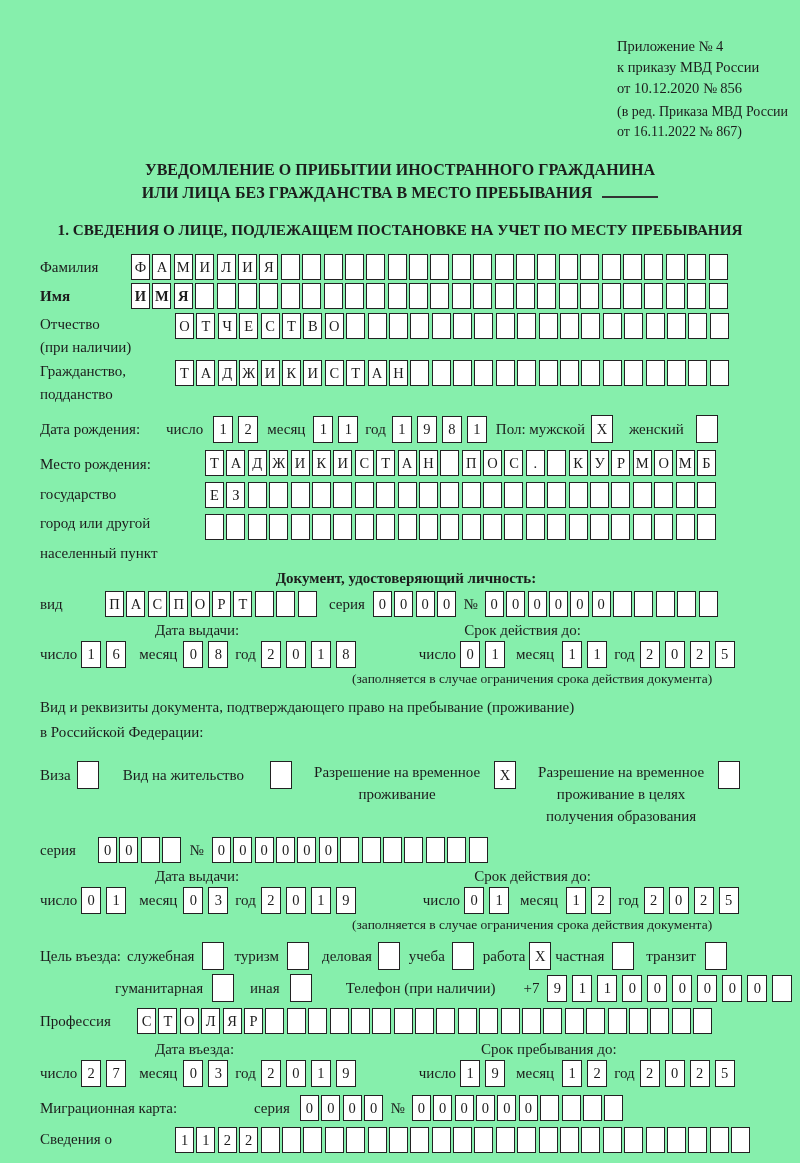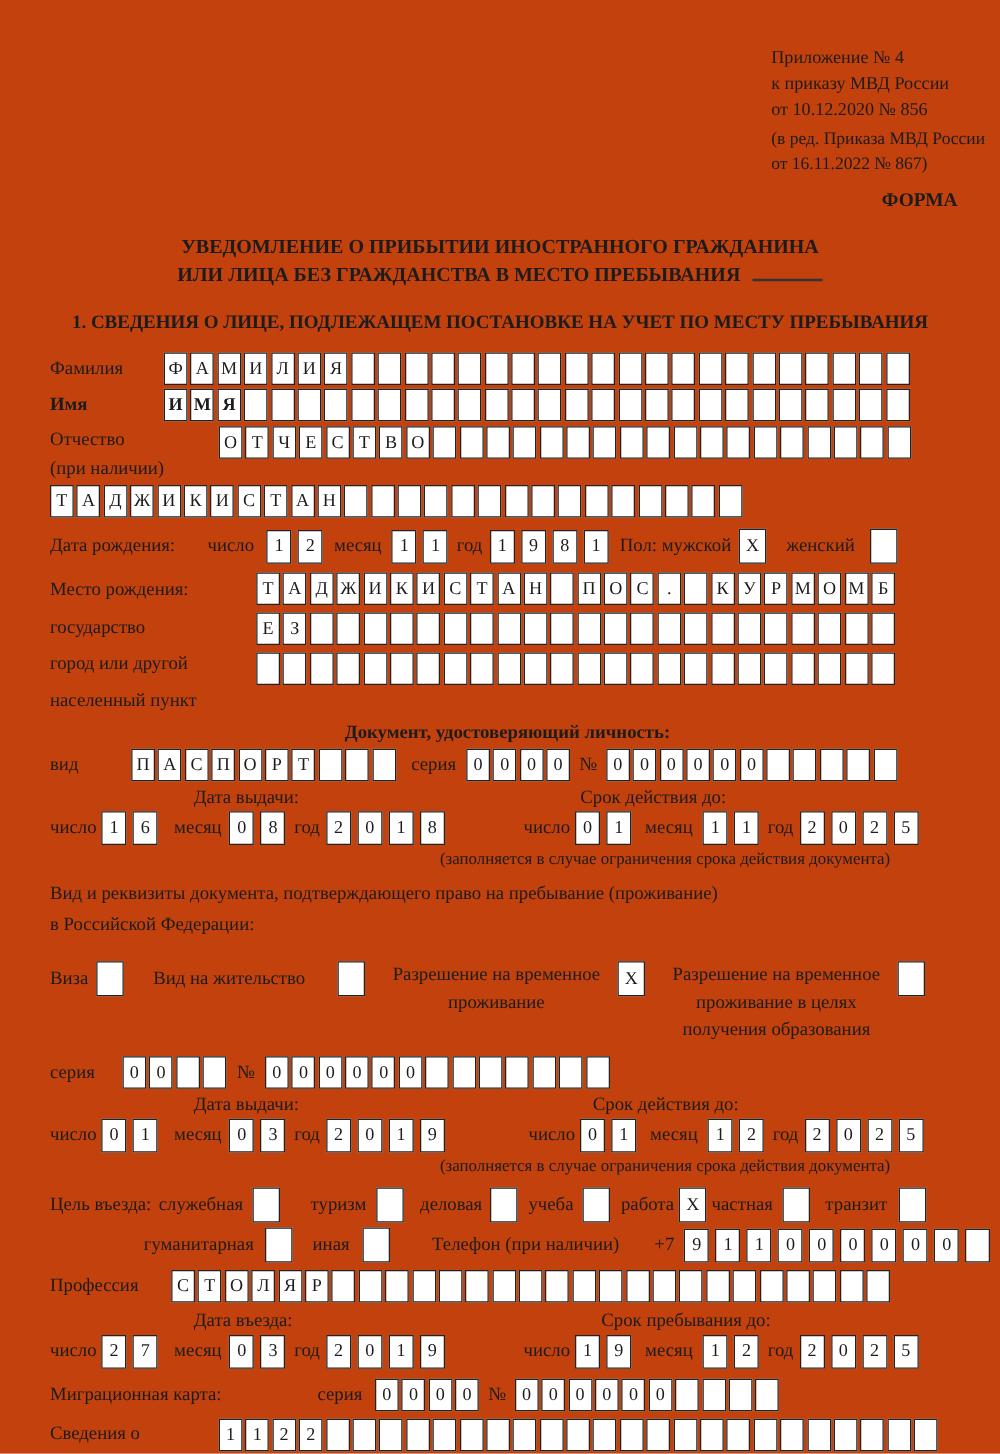--- a/index.html
+++ b/index.html
@@ -1,16 +1,16 @@
 <!DOCTYPE html>
 <html><head>
 <meta charset="utf-8">
 <style>
   html,body{margin:0;padding:0;background:#fff;}
-  .page{position:relative;width:800px;height:1163px;background:#c2410c;overflow:hidden;
+  .page{position:relative;width:800px;height:1163px;background:#86efac;overflow:hidden;
         font-family:"Liberation Serif","DejaVu Serif",serif;color:#1c1c1c;}
   .lbl{font-size:15px;white-space:nowrap;}
   .small{font-size:13.5px;}
   .b{font-weight:bold;}
   .row{display:flex;align-items:center;margin-left:40px;}
   .rowtop{display:flex;align-items:flex-start;margin-left:40px;}
   .boxes{display:flex;flex-wrap:nowrap;}
   .cell{display:inline-flex;flex:none;align-items:center;justify-content:center;
         width:17px;height:24px;border:1.6px solid #222;margin-right:2.4px;
         font-size:14.5px;background:#fff;}
@@ -30,21 +30,20 @@
 
   <div style="margin:36px 0 0 617px;font-size:14.5px;line-height:21px;">
     <div>Приложение № 4</div>
     <div>к приказу МВД России</div>
     <div>от 10.12.2020 № 856</div>
   </div>
   <div style="margin:3px 0 0 617px;font-size:14px;line-height:20px;">
     <div>(в ред. Приказа МВД России</div>
     <div>от 16.11.2022 № 867)</div>
   </div>
-  <div class="b" style="text-align:right;padding-right:34px;margin-top:10px;font-size:15.5px;">ФОРМА</div>
 
   <div class="center b" style="margin-top:16px;font-size:16px;line-height:23px;">
     <div>УВЕДОМЛЕНИЕ О ПРИБЫТИИ ИНОСТРАННОГО ГРАЖДАНИНА</div>
     <div>
       <span>ИЛИ ЛИЦА БЕЗ ГРАЖДАНСТВА В МЕСТО ПРЕБЫВАНИЯ</span><span class="underline-blank"></span>
     </div>
   </div>
 
   <div class="center b" style="margin-top:17px;font-size:15.2px;">1. СВЕДЕНИЯ О ЛИЦЕ, ПОДЛЕЖАЩЕМ ПОСТАНОВКЕ НА УЧЕТ ПО МЕСТУ ПРЕБЫВАНИЯ</div>
 
@@ -145,20 +144,24 @@
         <span class="cell"></span>
         <span class="cell"></span>
         <span class="cell"></span>
         <span class="cell"></span>
         <span class="cell"></span>
         <span class="cell"></span>
       </span>
   </div>
 
   <div class="rowtop" style="margin-top:1px;">
+    <span class="lbl mlines" style="width:135px;">
+      <span>Гражданство,</span>
+      <span>подданство</span>
+    </span>
     <span class="boxes">
         <span class="cell">Т</span>
         <span class="cell">А</span>
         <span class="cell">Д</span>
         <span class="cell">Ж</span>
         <span class="cell">И</span>
         <span class="cell">К</span>
         <span class="cell">И</span>
         <span class="cell">С</span>
         <span class="cell">Т</span>
@@ -481,21 +484,21 @@
   </div>
 
   <div class="small" style="margin:3px 0 0 352px;">(заполняется в случае ограничения срока действия документа)</div>
 
   <div class="row" style="margin-top:9px;">
     <span class="lbl">Цель въезда:</span>
     <span class="lbl" style="margin:0 8px 0 6px;">служебная</span>
     <span class="boxes chk">
         <span class="cell"></span>
       </span>
-    <span class="lbl" style="margin:0 8px 0 24px;">туризм</span>
+    <span class="lbl" style="margin:0 8px 0 10px;">туризм</span>
     <span class="boxes chk">
         <span class="cell"></span>
       </span>
     <span class="lbl" style="margin:0 6px 0 13px;">деловая</span>
     <span class="boxes chk">
         <span class="cell"></span>
       </span>
     <span class="lbl" style="margin:0 7px 0 9px;">учеба</span>
     <span class="boxes chk">
         <span class="cell"></span>

